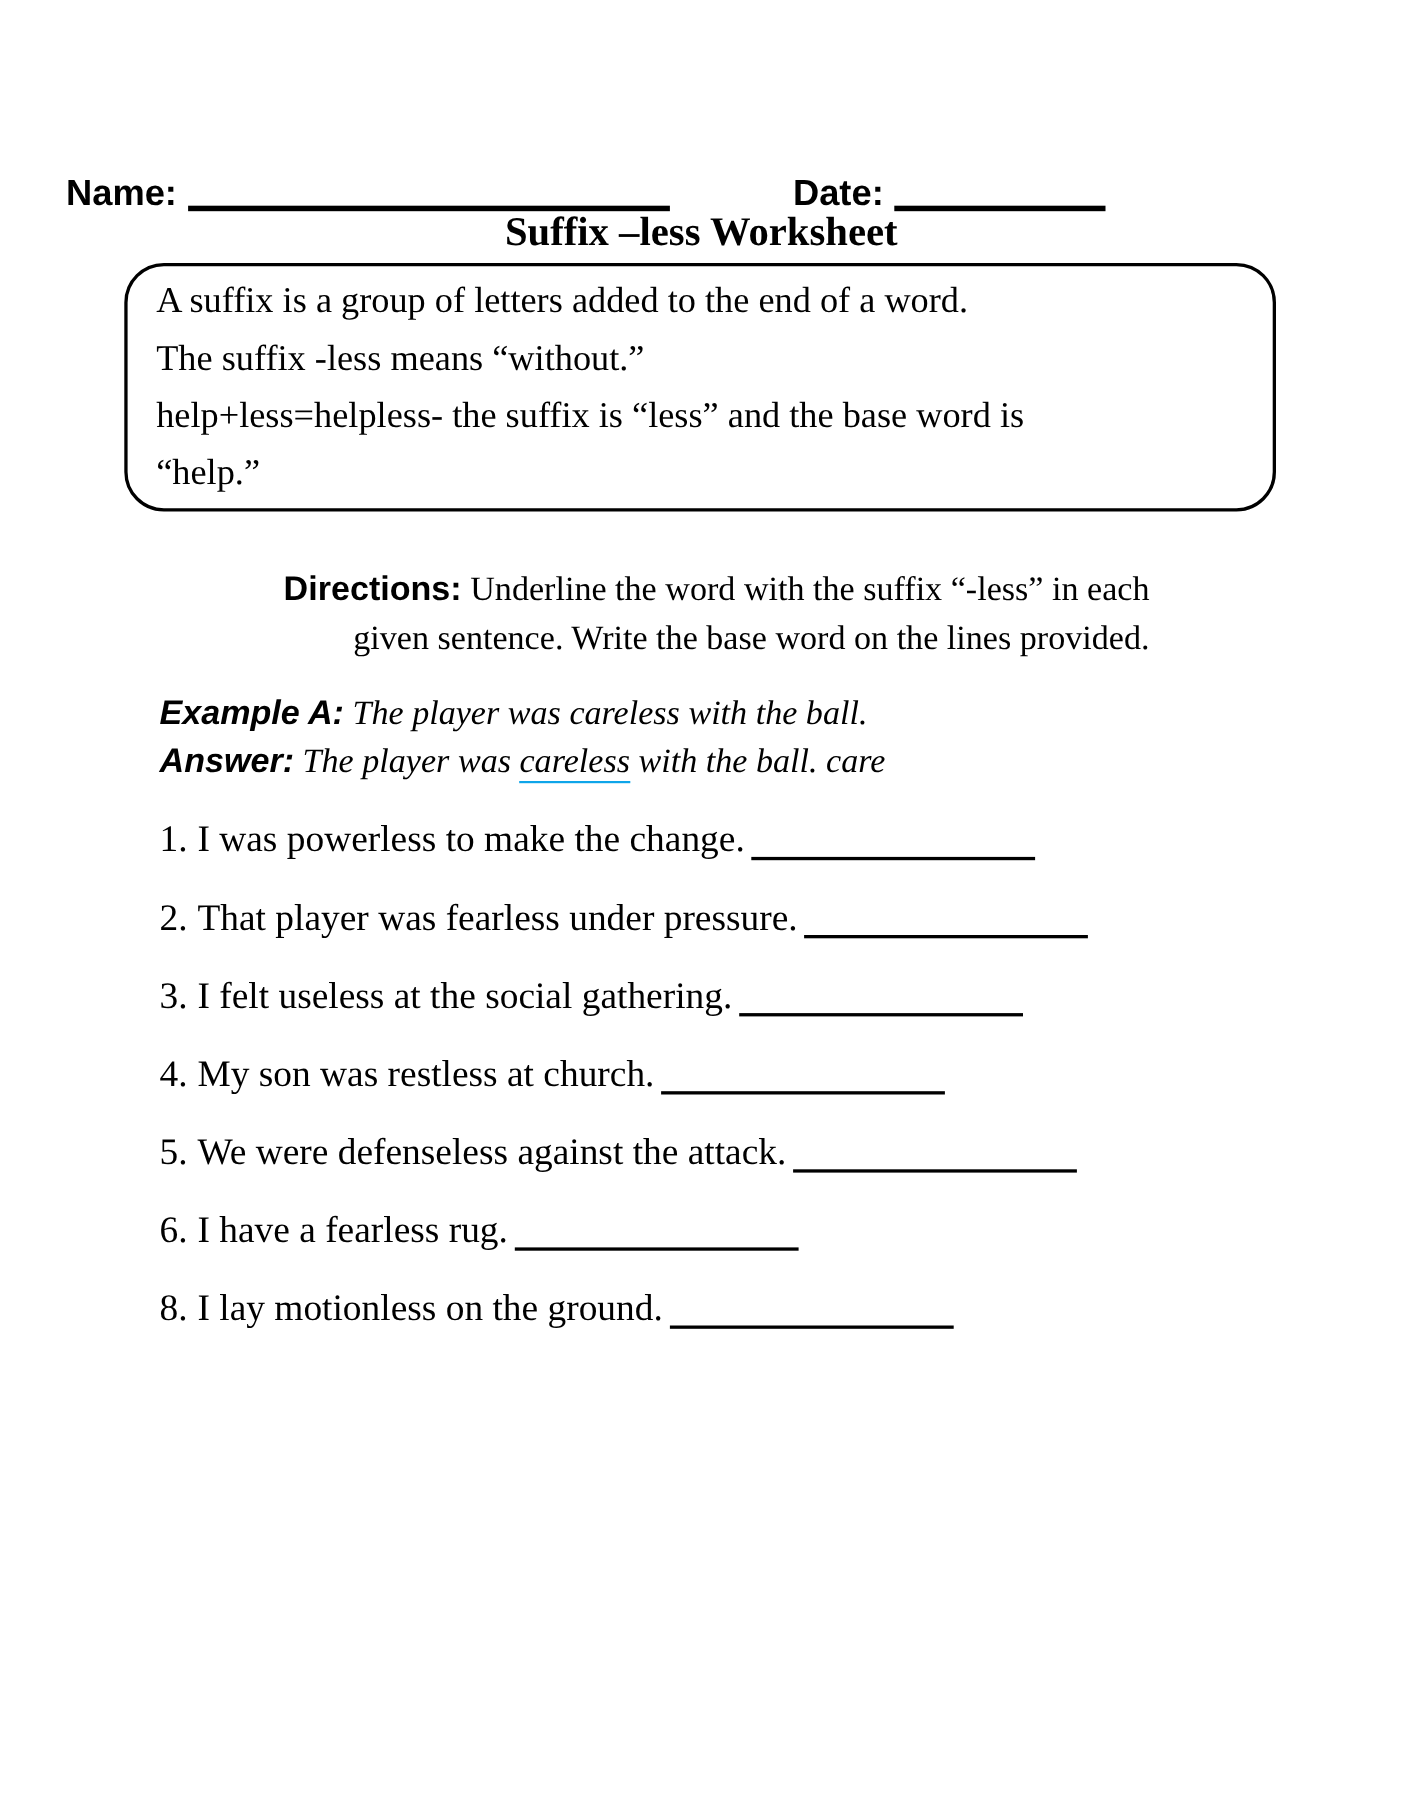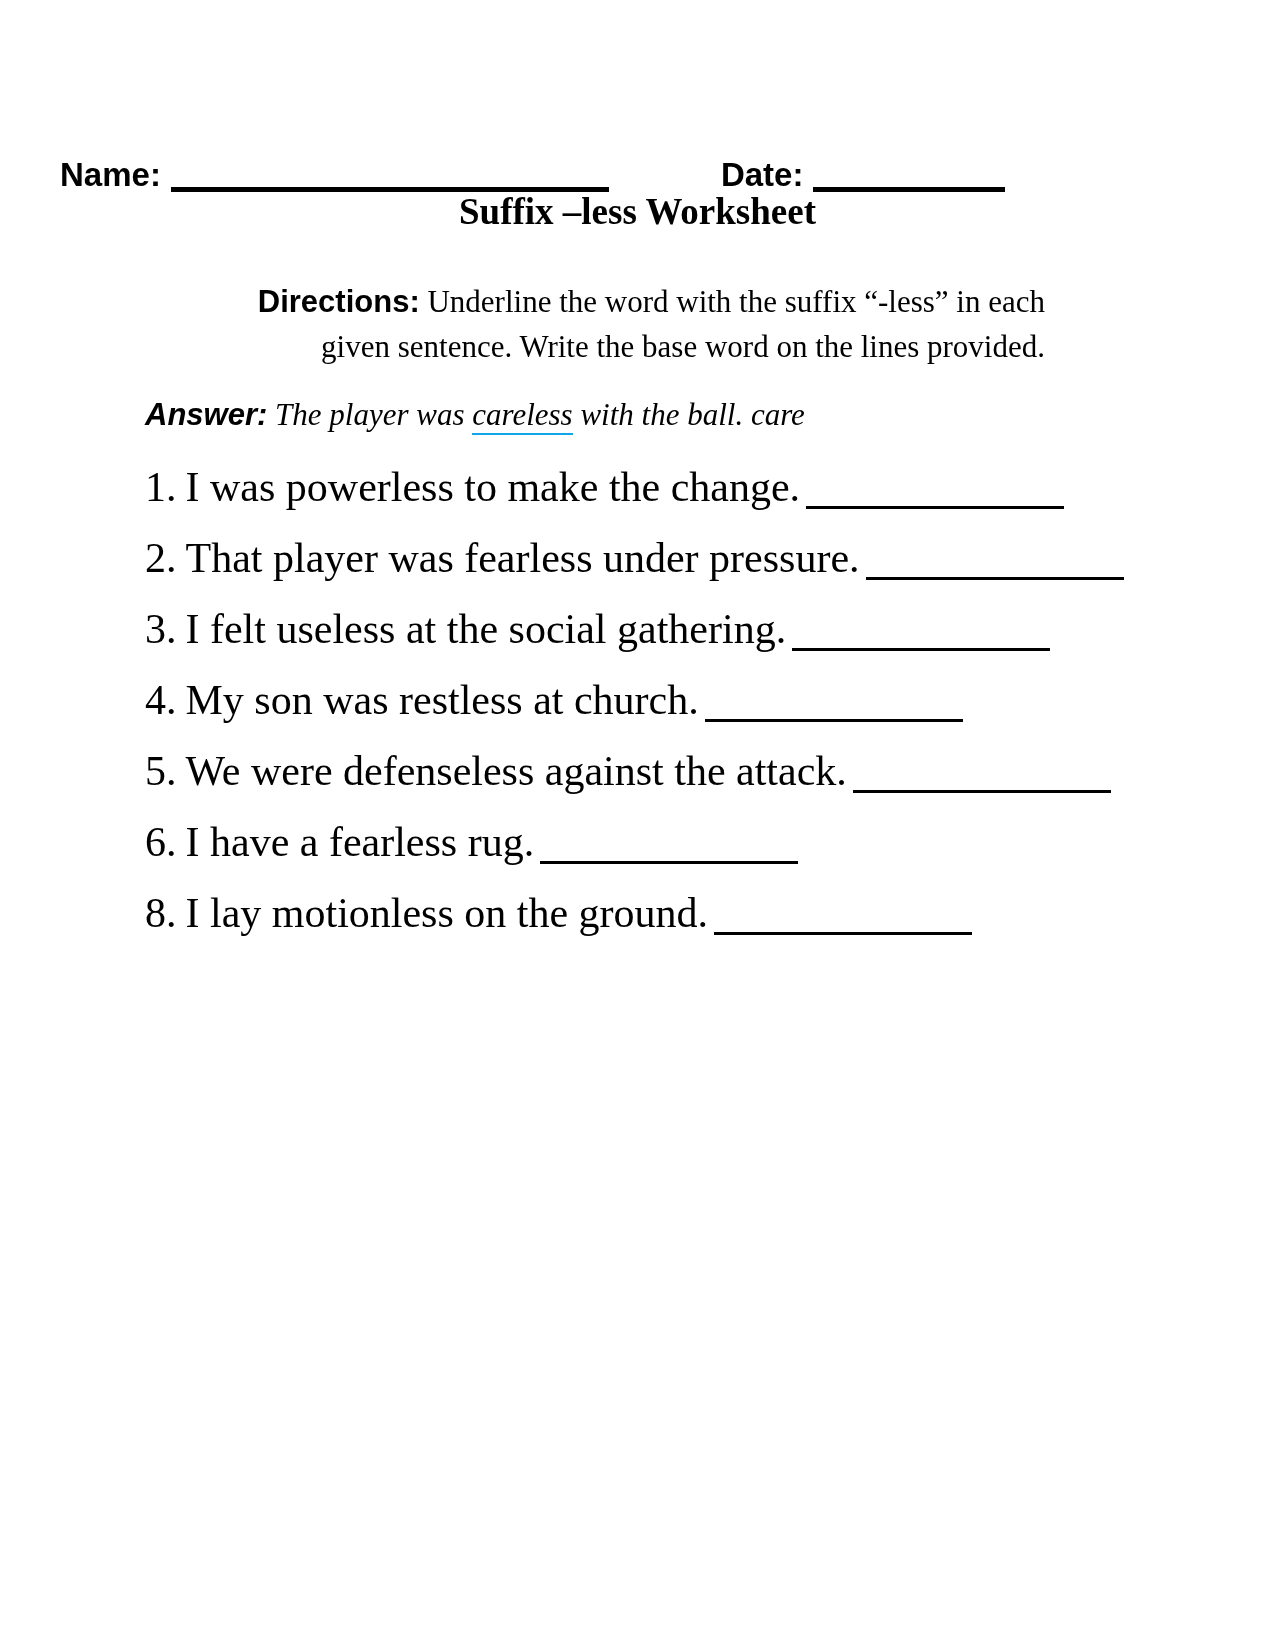--- a/index.html
+++ b/index.html
@@ -64,21 +64,21 @@
   .example {
     margin: 24px 0 0 145px;
     font-size: 31px;
     line-height: 44px;
     font-style: italic;
   }
   .example .sans-label { font-style: italic; }
   .answer-word { border-bottom: 2px solid #0ea5e9; padding-bottom: 1px; }
 
   
-  .items { margin: 28px 0 0 145px; font-size: 42px; }
+  .items { margin: 28px 0 0 145px; font-size: 34px; }
   .item { line-height: 44px; margin-bottom: 27px; }
   .item-num { margin-right: 9px; }
   .blank {
     display: inline-block; width: 258px; height: 0;
     border-bottom: 3px solid #000; vertical-align: -8px; margin-left: 6px;
   }
   .blank-block {
     display: block; width: 278px; height: 0;
     border-bottom: 2px solid #000; margin-top: 33px;
   }
@@ -88,27 +88,34 @@
 <body>
 
 <div class="page">
 
   <div class="header-row">
     <span>Name:</span><span class="hblank hblank-name"></span><span class="date-label">Date:</span><span class="hblank hblank-date"></span>
   </div>
 
   <div class="page-title">Suffix –less Worksheet</div>
 
+  <div class="def-box">
+    <div>A suffix is a group of letters added to the end of a word.</div>
+    <div>The suffix -less means “without.”</div>
+    <div>help+less=helpless- the suffix is “less” and the base word is</div>
+    <div>“help.”</div>
+  </div>
 
   <div class="directions">
     <div><span class="sans-label">Directions:</span> <span>Underline the word with the suffix “-less” in each</span></div>
     <div>given sentence. Write the base word on the lines provided.</div>
   </div>
 
   <div class="example">
+    <div><span class="sans-label">Example A:</span> <span>The player was careless with the ball.</span></div>
     <div><span class="sans-label">Answer:</span> <span>The player was </span><span class="answer-word">careless</span><span> with the ball. care</span></div>
   </div>
 
   <div class="items">
     <div class="item"><span class="item-num">1.</span><span>I was powerless to make the change.</span><span class="blank"></span></div>
     <div class="item"><span class="item-num">2.</span><span>That player was fearless under pressure.</span><span class="blank"></span></div>
     <div class="item"><span class="item-num">3.</span><span>I felt useless at the social gathering.</span><span class="blank"></span></div>
     <div class="item"><span class="item-num">4.</span><span>My son was restless at church.</span><span class="blank"></span></div>
     <div class="item"><span class="item-num">5.</span><span>We were defenseless against the attack.</span><span class="blank"></span></div>
     <div class="item"><span class="item-num">6.</span><span>I have a fearless rug.</span><span class="blank"></span></div>

